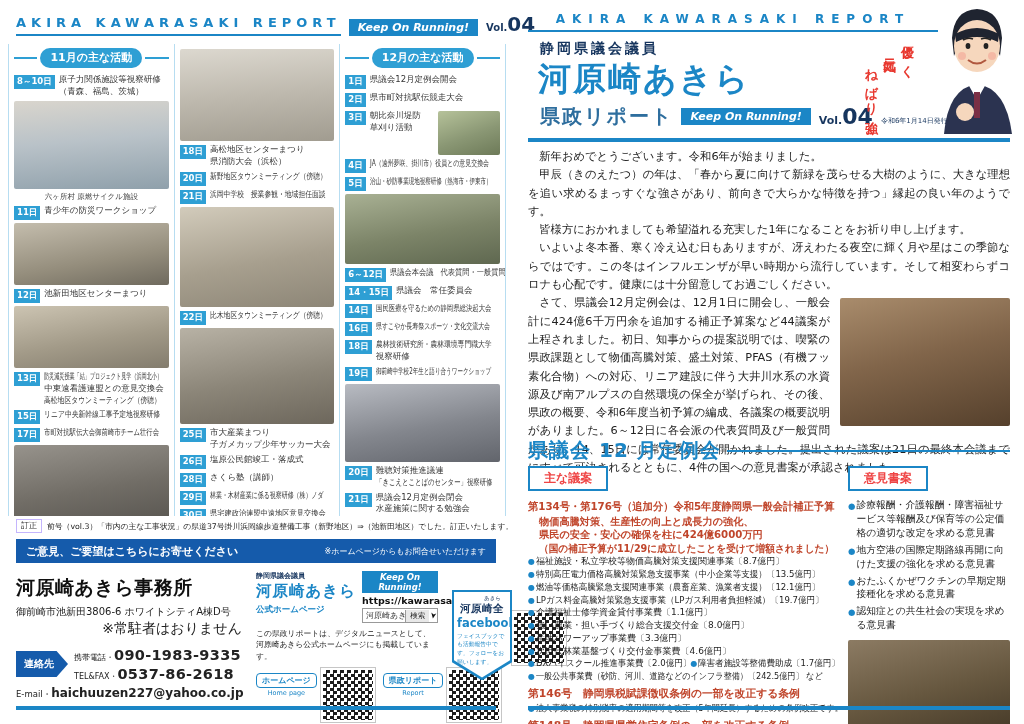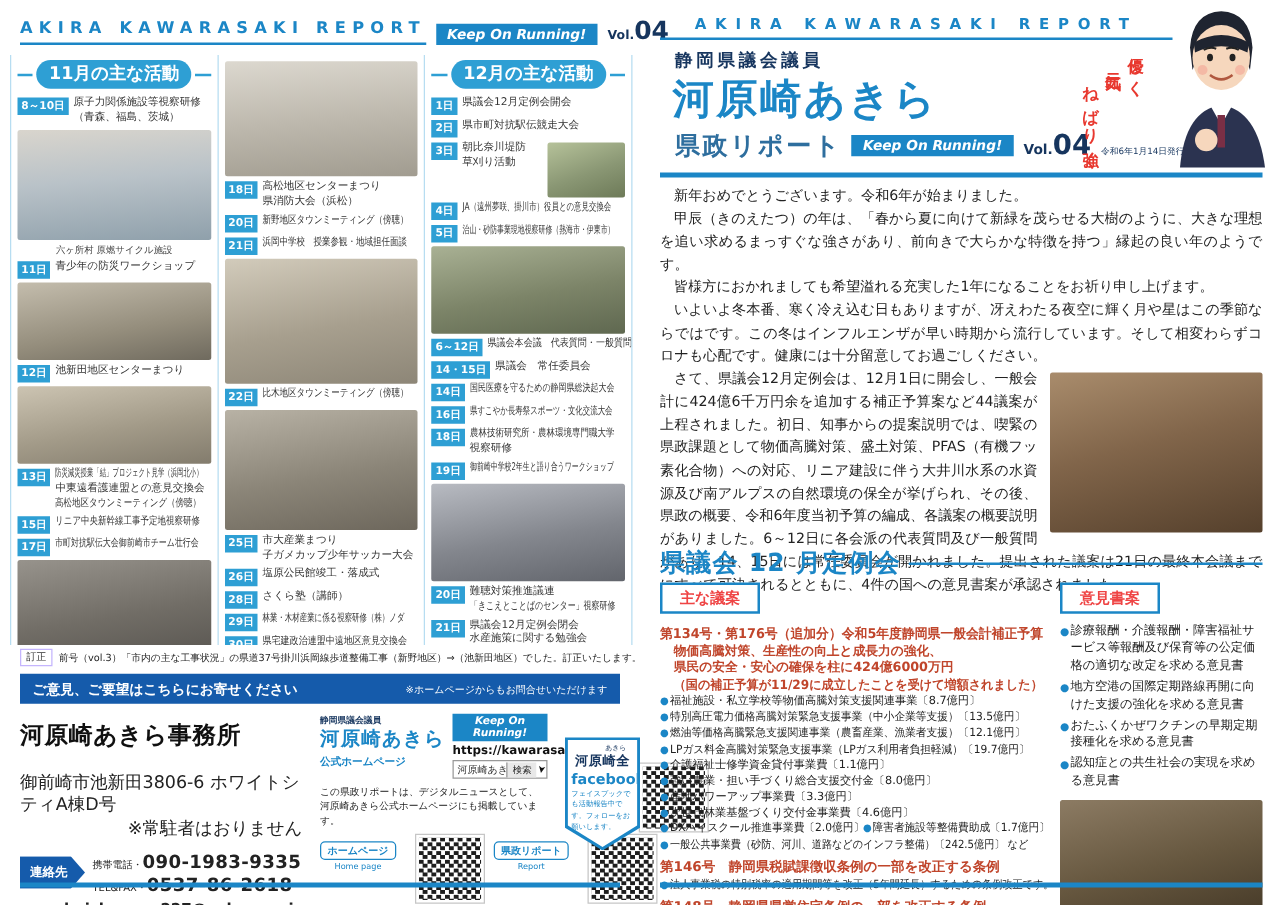--- a/index.html
+++ b/index.html
@@ -12,21 +12,21 @@
   .lp-head{left:16px;top:12px;width:480px;display:flex;align-items:flex-end;gap:8px;}
   .lp-title{color:#1b86c6;font-weight:bold;font-size:13px;letter-spacing:5px;border-bottom:2.5px solid #1b86c6;padding-bottom:4px;flex:1;white-space:nowrap;}
   .vol{color:#16355e;font-weight:bold;font-size:10px;white-space:nowrap;}
   .vol b{font-size:20px;letter-spacing:0;}
   
   .cols{left:8px;top:44px;width:496px;height:472px;display:flex;border-left:1.5px solid #b7ddf1;border-right:1.5px solid #b7ddf1;}
   .col{flex:1;padding:2px 5px;border-right:1.5px solid #b7ddf1;overflow:hidden;min-width:0;}
   .col:last-child{border-right:none;}
   .pill-row{display:flex;align-items:center;gap:3px;margin:2px 0 6px;}
   .pdash{flex:1;height:2px;background:#2e9fd4;}
-  .pill{background:#2e9fd4;color:#fff;font-weight:bold;font-size:14px;padding:2px 10px 3px;border-radius:12px;white-space:nowrap;}
+  .pill{background:#2e9fd4;color:#fff;font-weight:bold;font-size:11px;padding:2px 10px 3px;border-radius:12px;white-space:nowrap;}
   .act{display:flex;gap:4px;margin:3px 0;align-items:flex-start;}
   .day{background:#2e9fd4;color:#fff;font-size:8.5px;font-weight:bold;padding:1px 3px;white-space:nowrap;flex:none;margin-top:1px;}
   .txt{font-size:8.5px;line-height:1.4;color:#333;min-width:0;}
   .l{display:block;white-space:nowrap;transform-origin:0 50%;}
   .c95{transform:scaleX(.95);}.c90{transform:scaleX(.9);}.c85{transform:scaleX(.85);}
   .c80{transform:scaleX(.8);}.c75{transform:scaleX(.75);}.c70{transform:scaleX(.7);}
   .c65{transform:scaleX(.65);}.c60{transform:scaleX(.6);}
   .ph{border-radius:2px;margin:3px 0;}
   .cap{font-size:7.5px;text-align:center;color:#444;margin:0 0 2px;}
   
@@ -47,21 +47,21 @@
   .corr-label{border:1px solid #c4b5fd;color:#333;font-size:8px;padding:0 4px;line-height:12px;flex:none;}
   .corr-text{font-size:7.8px;color:#222;white-space:nowrap;}
   .banner{left:16px;top:539px;width:480px;height:24px;background:#155bab;color:#fff;display:flex;justify-content:space-between;align-items:center;padding:0 10px;box-sizing:border-box;}
   .banner-left{font-size:11px;font-weight:bold;}
   .banner-right{font-size:8px;}
   
   .contact{left:16px;top:571px;width:480px;height:128px;display:flex;align-items:stretch;}
   .c-div{width:1px;background:#9fcfec;margin:2px 7px;}
   .office{width:226px;flex:none;}
   .office-name{font-size:19px;font-weight:bold;color:#101010;letter-spacing:.5px;margin-top:4px;}
-  .office-addr{font-size:14px;color:#222;margin-top:16px;}
+  .office-addr{font-size:10px;color:#222;margin-top:4px;}
   .office-note{font-size:14px;color:#222;text-align:right;margin-top:1px;}
   .contact-grid{display:flex;align-items:center;gap:6px;margin-top:7px;}
   .contact-badge{background:#155bab;color:#fff;font-size:10px;font-weight:bold;padding:6px 14px 6px 8px;clip-path:polygon(0 0,78% 0,100% 50%,78% 100%,0 100%);flex:none;}
   .pline{font-size:8px;color:#222;white-space:nowrap;}
   .pline b{font-size:14.5px;letter-spacing:.3px;}
   .eline{font-size:8.5px;margin-top:3px;white-space:nowrap;}
   .eline b{font-size:12px;}
   .hp{width:182px;flex:none;}
   .hp-top{display:flex;gap:6px;}
   .hp-role{font-size:7px;font-weight:bold;color:#16355e;}
@@ -69,21 +69,21 @@
   .hp-sub{font-size:8.5px;font-weight:bold;color:#1b86c6;margin-top:2px;}
   .hp-right{min-width:0;}
   .hp-kor{background:#1b86c6;color:#fff;font-weight:bold;font-style:italic;font-size:8.5px;text-align:center;padding:1px 0;}
   .hp-url{font-size:9.5px;font-weight:bold;color:#111;margin-top:2px;white-space:nowrap;}
   .searchbox{display:flex;border:1px solid #999;height:13px;margin-top:2px;background:#fff;align-items:center;}
   .search-val{flex:1;font-size:8px;color:#333;padding:0 3px;white-space:nowrap;overflow:hidden;}
   .search-btn{border-left:1px solid #999;background:#e8e8e8;font-size:7.5px;padding:0 4px;line-height:12px;color:#222;flex:none;}
   .cursor{font-size:8px;color:#111;transform:rotate(100deg);display:inline-block;margin-left:1px;}
   .hp-desc{font-size:7.8px;color:#222;line-height:1.45;margin-top:5px;}
   .qr-row{display:flex;gap:8px;margin-top:6px;align-items:flex-start;}
-  .qr-unit{display:flex;gap:16px;align-items:flex-start;}
+  .qr-unit{display:flex;gap:4px;align-items:flex-start;}
   .qr-btn{border:1.5px solid #1b86c6;color:#1b86c6;font-size:8px;font-weight:bold;padding:2px 5px;border-radius:4px;background:#fff;white-space:nowrap;}
   .qr-sub{font-size:6.5px;color:#1b86c6;text-align:center;margin-top:2px;}
   .fb{width:64px;flex:none;display:flex;flex-direction:row;align-items:center;}
   .fb-shield{clip-path:polygon(0 0,100% 0,100% 80%,50% 100%,0 80%);background:#1b86c6;padding:2px;width:60px;box-sizing:border-box;}
   .fb-inner{clip-path:polygon(0 0,100% 0,100% 79%,50% 99%,0 79%);background:#fff;padding:3px 3px 12px;text-align:center;}
   .fb-furi{font-size:5.5px;color:#16355e;text-align:right;padding-right:6px;}
   .fb-name{font-size:10.5px;font-weight:bold;color:#16355e;letter-spacing:.5px;}
   .fb-brand{font-size:11.5px;font-weight:bold;color:#1b86c6;}
   .fb-note{font-size:5.8px;color:#1b86c6;text-align:left;line-height:1.5;margin-top:2px;}
   .fb .qr{margin-top:6px;}

